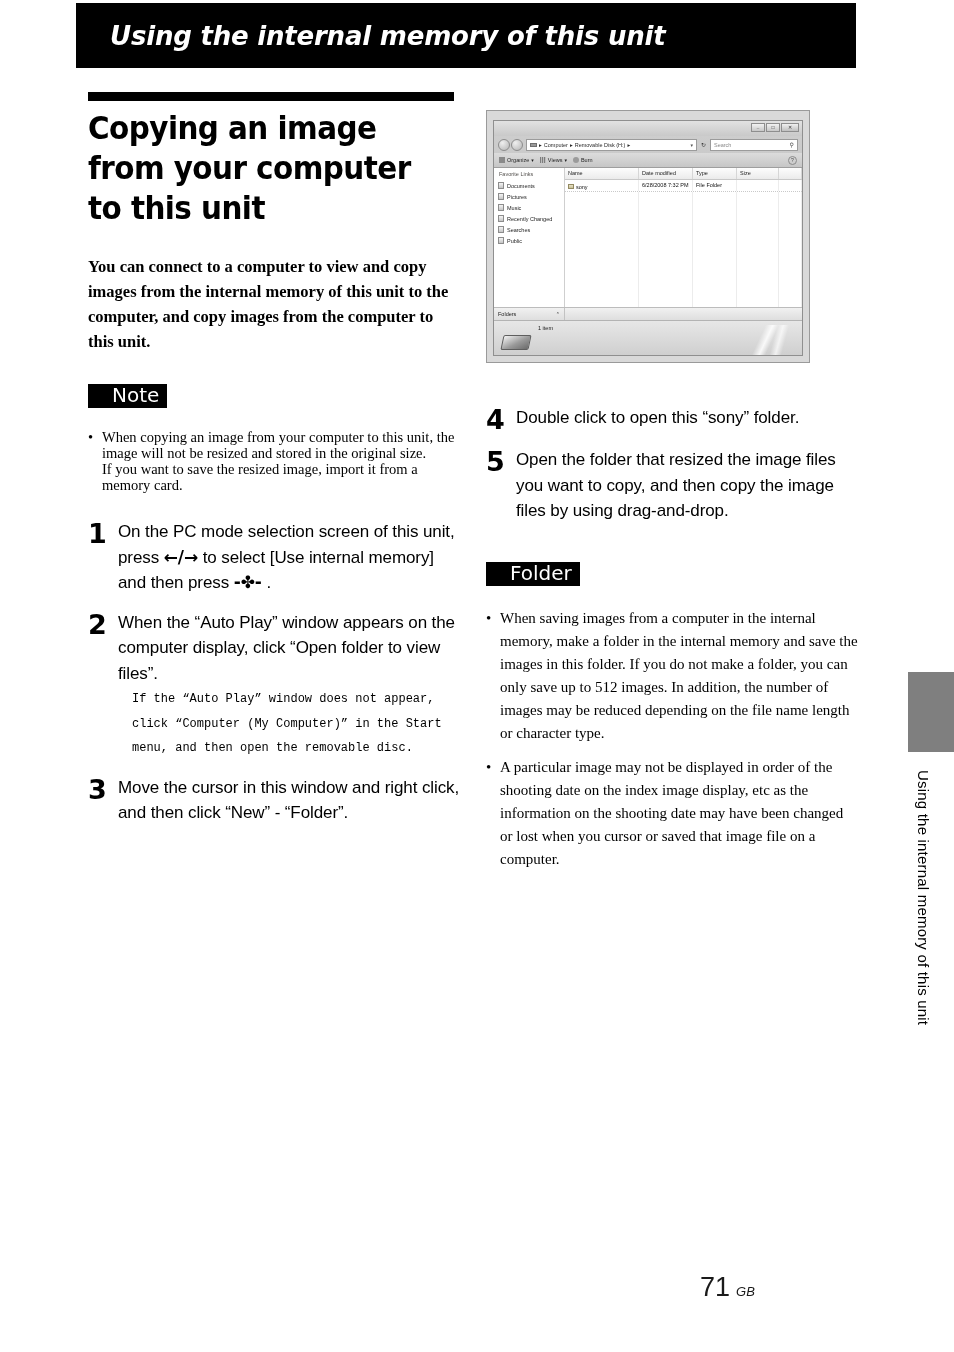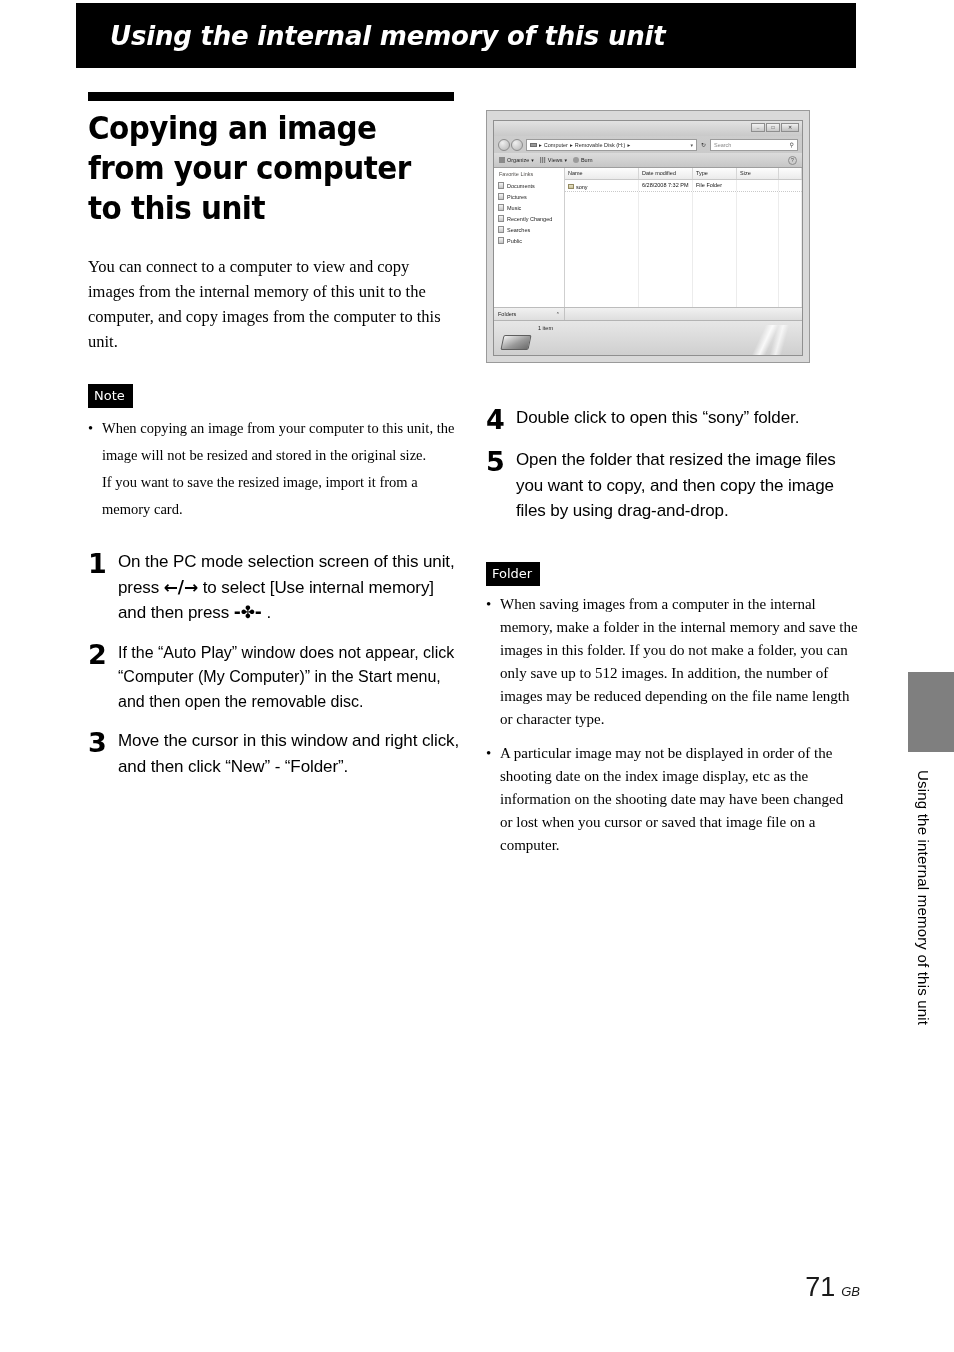--- a/index.html
+++ b/index.html
@@ -68,46 +68,47 @@
     transform: scaleX(0.92);
     transform-origin: left top;
   }
 
   
   .intro {
     font-family: "Liberation Serif", serif;
     font-size: 16.5px;
     line-height: 25px;
     margin: 0 0 30px 0;
+    font-weight: bold;
   }
 
   
   .note-label {
     display: inline-block;
     background: #000;
     color: #fff;
     font-family: "DejaVu Sans", sans-serif;
-    font-size: 13px;
+    font-size: 20px;
     line-height: 19px;
-    padding: 2px 8px 3px 6px;
-    margin-bottom: 7px;
+    padding: 2px 8px 3px 24px;
+    margin-bottom: 21px;
   }
 
   
   ul.notes {
     list-style: none;
     margin: 0;
     padding: 0;
   }
   ul.notes > li {
     position: relative;
     padding-left: 14px;
     font-family: "Liberation Serif", serif;
     font-size: 14.5px;
-    line-height: 27px;
+    line-height: 16px;
     margin-bottom: 7px;
   }
   ul.notes > li::before {
     content: "\2022";
     position: absolute;
     left: 0;
     top: 0;
   }
   ul.notes.spaced > li {
     font-size: 15px;
@@ -133,24 +134,25 @@
     padding-top: 1px;
   }
   .step-body { flex: 1 1 auto; }
   .step-main {
     font-family: "Liberation Sans", sans-serif;
     font-size: 17px;
     line-height: 25.5px;
     letter-spacing: -0.1px;
   }
   .step-sub {
-    font-family: Liberation Sans, sans-serif;
-    font-size: 16px;
+    font-family: Liberation Mono, monospace;
+    font-size: 12px;
     line-height: 24.5px;
     margin-top: 1px;
+    margin-left: 14px;
   }
   .glyph { font-family: "DejaVu Sans", sans-serif; font-weight: bold; }
 
   
   .shot-frame {
     position: relative;
     width: 324px;
     height: 253px;
     background: #d9d9d9;
     border: 1px solid #9a9a9a;
@@ -388,21 +390,21 @@
 
   
   .footer {
     position: absolute;
     left: 700px;
     top: 1272px;
     width: 160px;
     text-align: right;
     display:flex;
     align-items: baseline;
-    justify-content: flex-end;
+    justify-content: flex-start;
     gap: 6px;
   }
   .page-num {
     font-family: "Liberation Sans", sans-serif;
     font-size: 27px;
     color: #1a1a1a;
   }
   .page-region {
     font-family: "Liberation Sans", sans-serif;
     font-style: italic;
@@ -439,20 +441,21 @@
     <div class="step">
       <div class="step-num">1</div>
       <div class="step-body">
         <div class="step-main"><span>On the PC mode selection screen of this unit, press </span><span class="glyph">←/→</span><span> to select [Use internal memory] and then press </span><span class="glyph">-✤-</span><span> .</span></div>
       </div>
     </div>
 
     <div class="step">
       <div class="step-num">2</div>
       <div class="step-body">
+        <div class="step-main">When the “Auto Play” window appears on the computer display, click “Open folder to view files”.</div>
         <div class="step-sub">If the “Auto Play” window does not appear, click “Computer (My Computer)” in the Start menu, and then open the removable disc.</div>
       </div>
     </div>
 
     <div class="step">
       <div class="step-num">3</div>
       <div class="step-body">
         <div class="step-main">Move the cursor in this window and right click, and then click “New” - “Folder”.</div>
       </div>
     </div>

